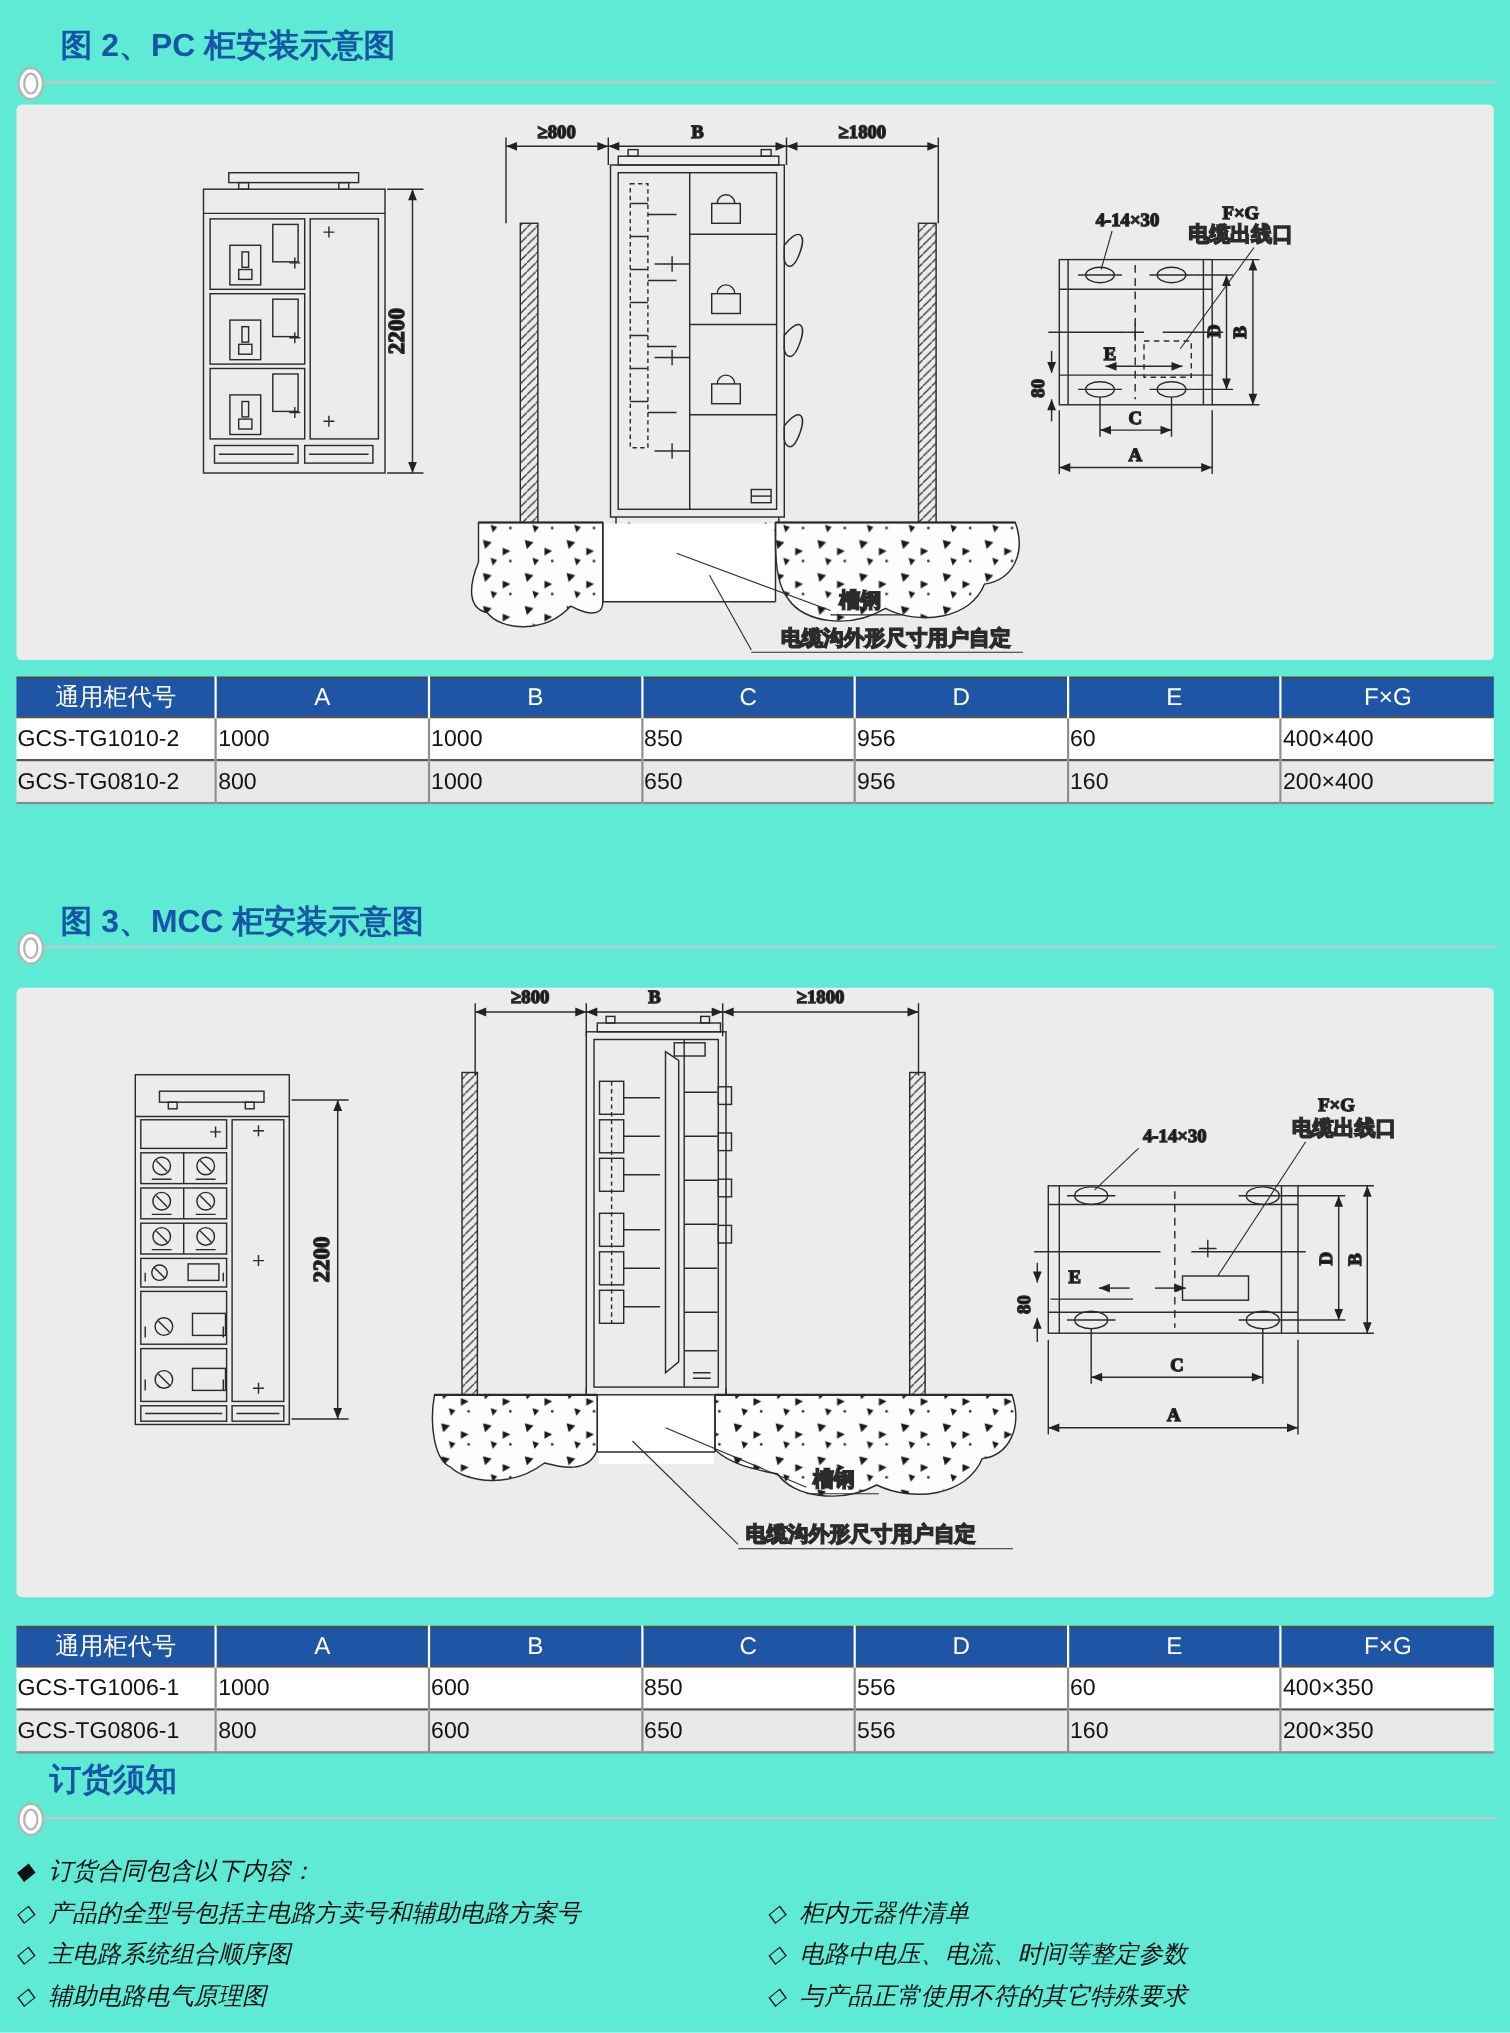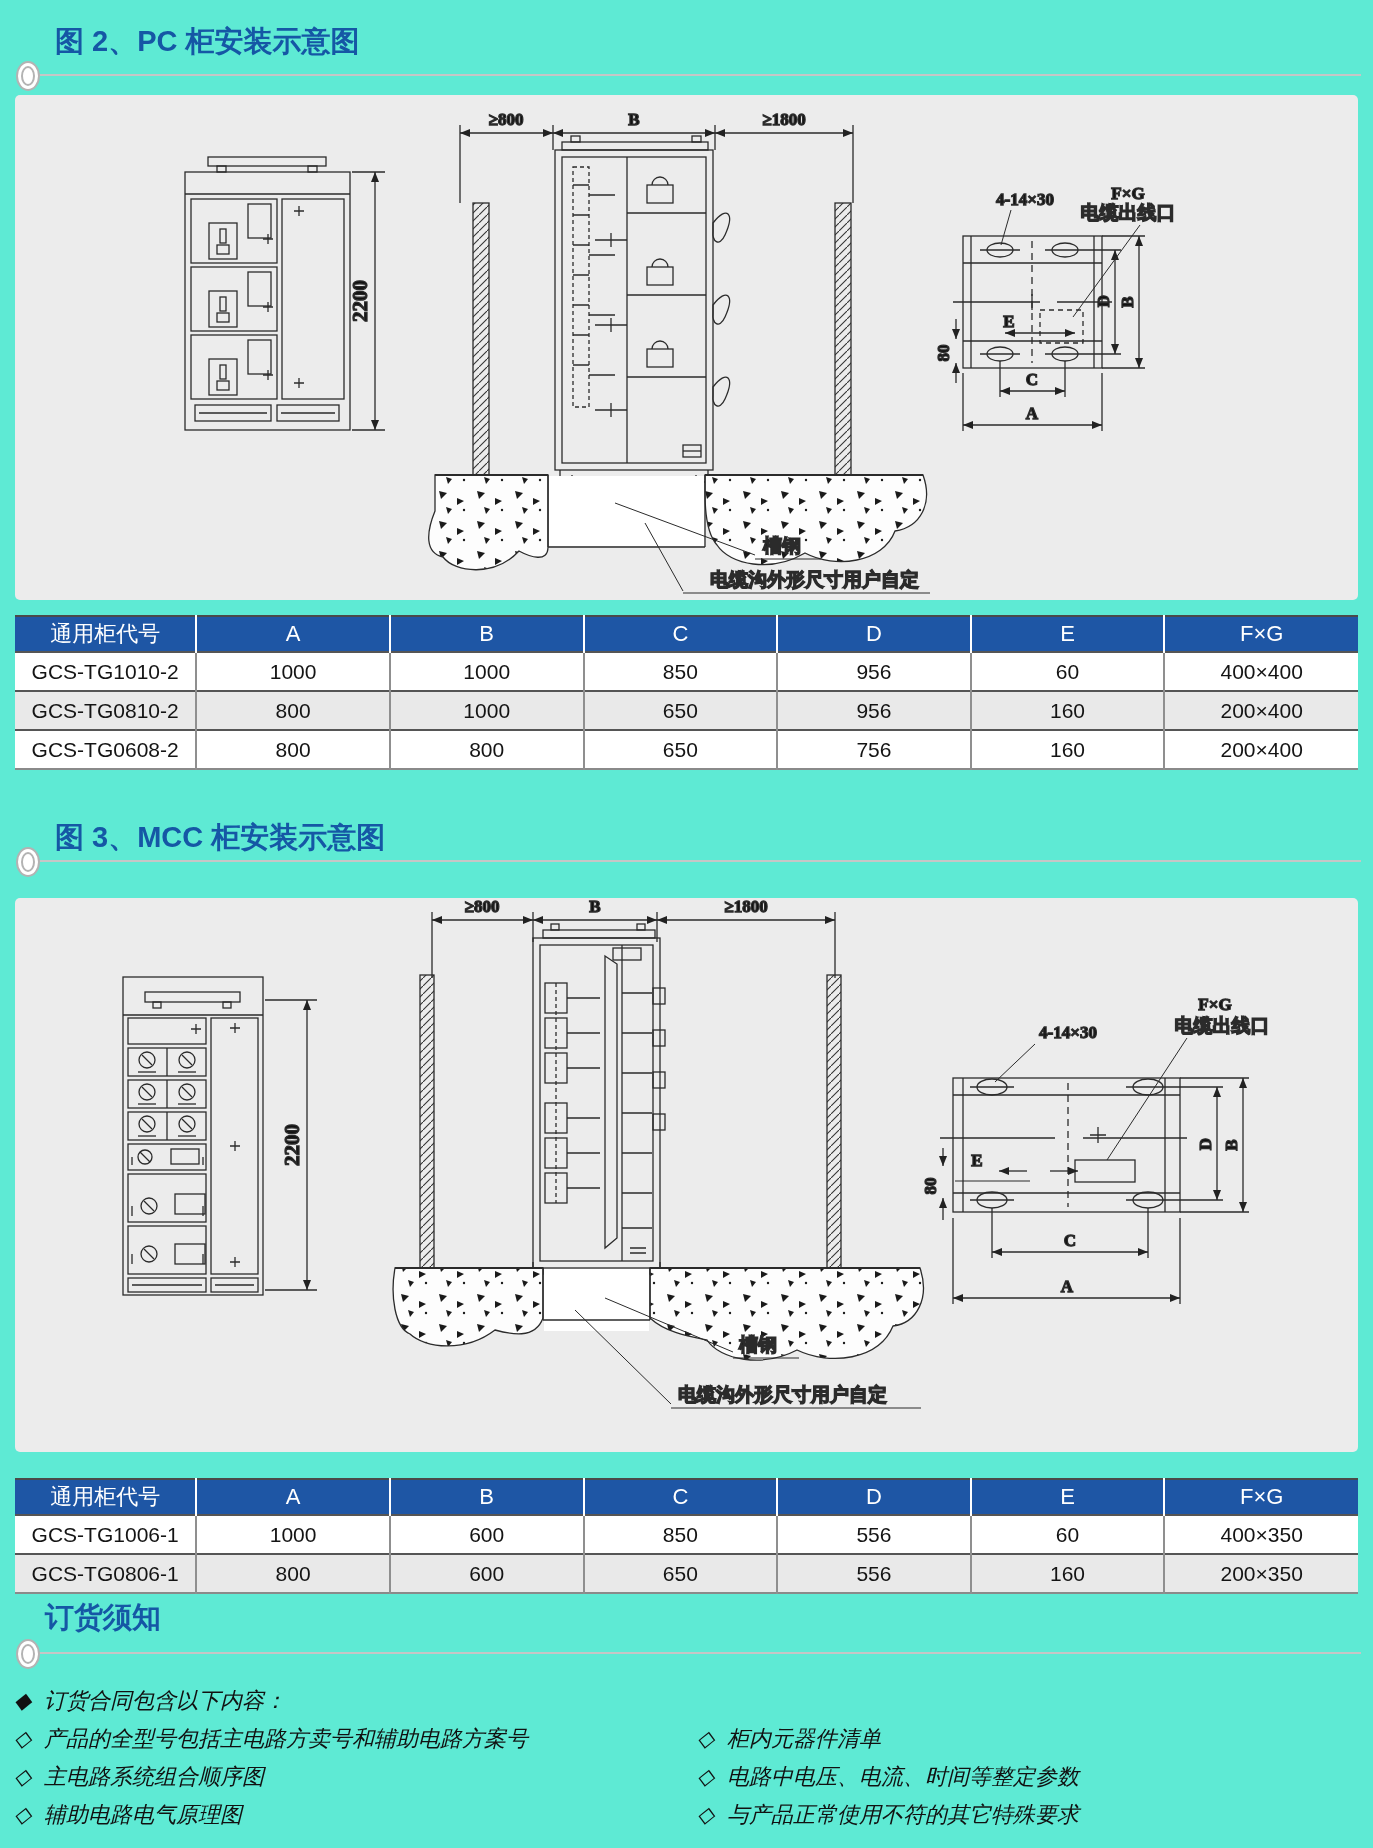--- a/index.html
+++ b/index.html
@@ -8,21 +8,21 @@
   .sec-title{position:absolute;left:55px;font-size:29px;font-weight:bold;color:#1557a5;white-space:nowrap;}
   .rule{position:absolute;left:30px;right:12px;height:0;border-top:2px solid #c6c6c6;}
   .orn{position:absolute;width:20px;height:26px;border:2px solid #b3b3b3;border-radius:50%;background:#fff;}
   .orn::after{content:"";position:absolute;left:3px;top:3px;width:10px;height:16px;border:2px solid #b3b3b3;border-radius:50%;}
   .panel{position:absolute;left:15px;width:1343px;background:#ececec;border-radius:5px;}
   .panel svg{display:block;}
   table.dim{position:absolute;left:15px;width:1343px;border-collapse:collapse;table-layout:fixed;
             border-top:2px solid #4a4a4a;border-bottom:2px solid #8a8a8a;}
   table.dim th{background:#1e56a5;color:#fff;font-weight:normal;font-size:22px;height:32px;}
   table.dim th + th{border-left:2px solid #fff;}
-  table.dim td{text-align:center;font-size:21px;height:35px;color:#141414;}
+  table.dim td{text-align:left;font-size:21px;height:35px;color:#141414;}
   table.dim td + td{border-left:2px solid #8f8f8f;margin-left:18px;}
   table.dim tbody tr{border-top:2px solid #555;}
   table.dim tbody tr:nth-child(even){background:#e9e9e9;}
   table.dim tbody tr:nth-child(odd){background:#fff;}
   .note-line{position:absolute;font-size:22px;white-space:nowrap;font-style:italic;}
   .note-line .mk{display:inline-block;width:30px;}
   
   .dim-t{font:bold 17px "Liberation Serif", serif;fill:#111;}
   .dim-big{font:bold 21px "Liberation Serif", serif;fill:#111;}
   .cn-t{font:bold 19px "Liberation Sans", sans-serif;fill:#111;}
@@ -241,29 +241,20 @@
           <td>956</td>
           <td>60</td>
           <td>400×400</td>
         </tr>
         <tr>
           <td>GCS-TG0810-2</td>
           <td>800</td>
           <td>1000</td>
           <td>650</td>
           <td>956</td>
-          <td>160</td>
-          <td>200×400</td>
-        </tr>
-        <tr>
-          <td>GCS-TG0608-2</td>
-          <td>800</td>
-          <td>800</td>
-          <td>650</td>
-          <td>756</td>
           <td>160</td>
           <td>200×400</td>
         </tr>
       </tbody>
   </table>
 
   <div class="sec-title" style="top:818px;">图 3、MCC 柜安装示意图</div>
   <div class="rule" style="top:860px;"></div>
   <div class="orn" style="left:16px;top:847px;"></div>
 

